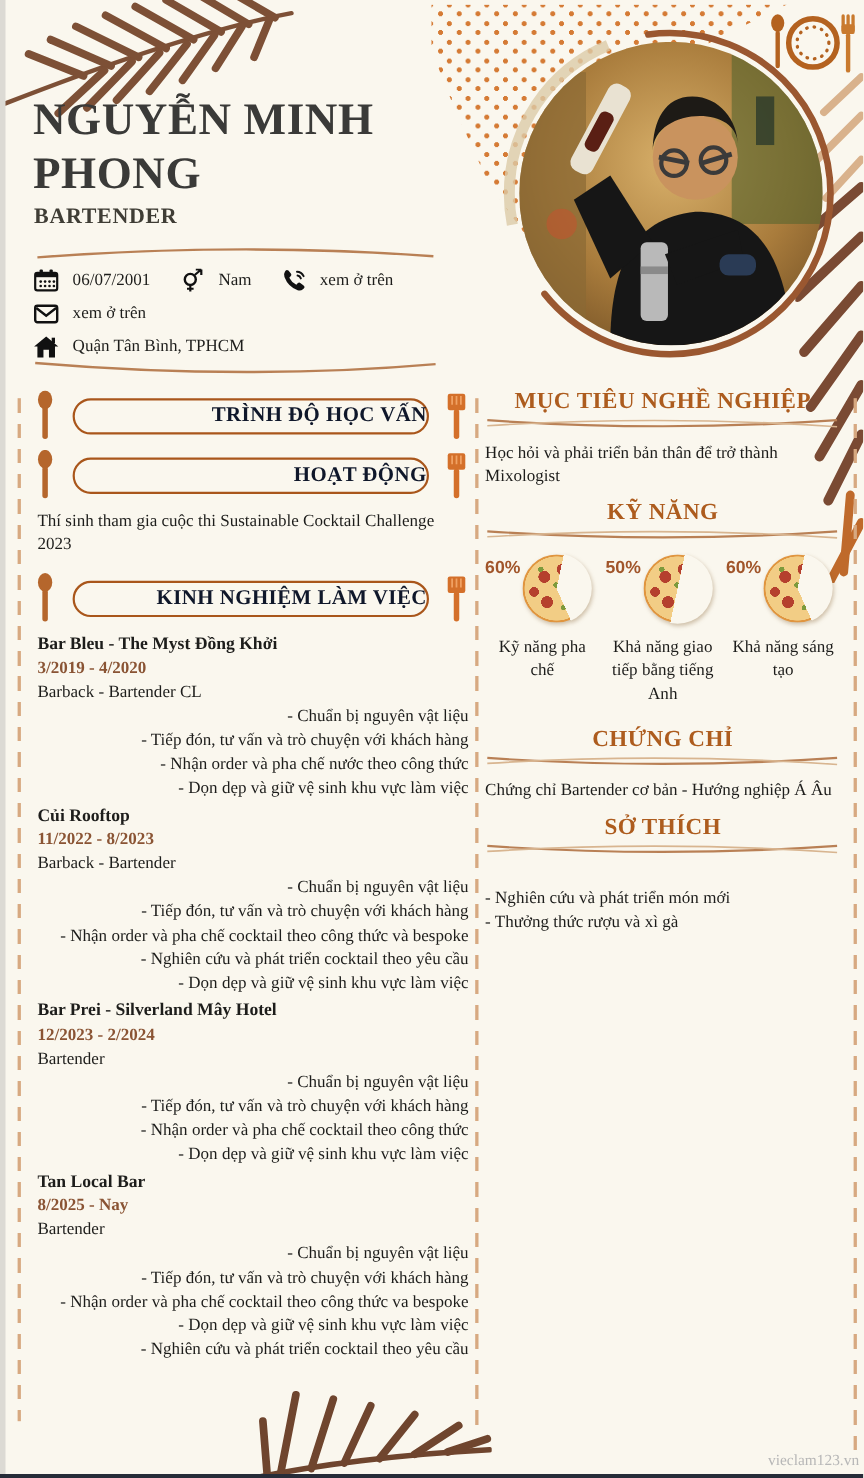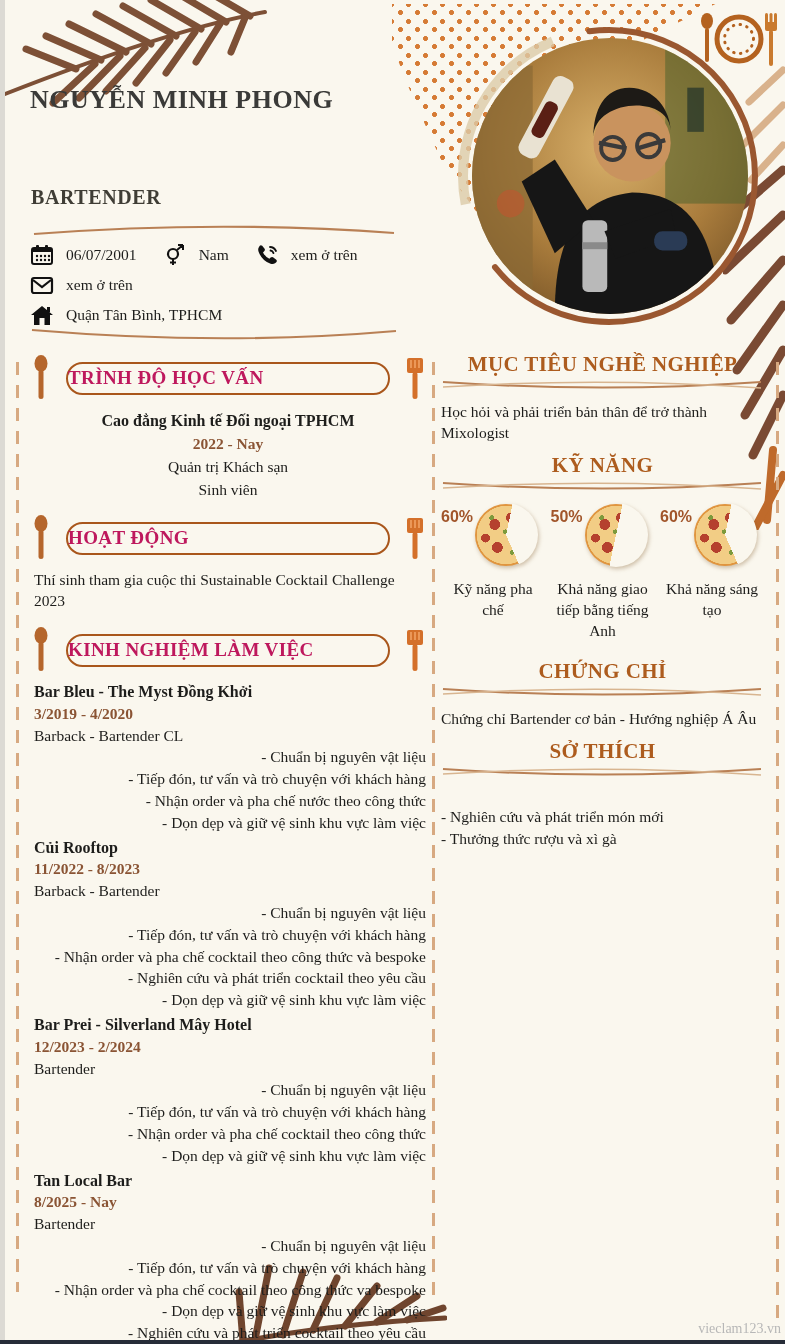--- a/index.html
+++ b/index.html
@@ -17,43 +17,43 @@
     background-size:17px 17px,17px 17px;background-position:0 0,8px 9px;
     clip-path:polygon(0 0,98% 0,62% 26%,40% 58%,30% 100%,16% 72%,6% 40%,0 18%);}
   .leaf{position:absolute;}
   .curve-svg{display:block;}
   .vdash{position:absolute;width:3px;background:repeating-linear-gradient(#d7a981 0 13px,transparent 13px 23px);}
   .vdash-left{left:16px;top:362px;height:930px;}
   .vdash-mid{left:432px;top:362px;height:940px;}
   .vdash-right{left:776px;top:362px;height:958px;}
 
   
-  .name{position:absolute;left:30px;top:84px;width:400px;font-size:26px;font-weight:700;color:#3a3a38;line-height:1.2;letter-spacing:.5px;}
+  .name{position:absolute;left:30px;top:84px;width:400px;font-size:41px;font-weight:700;color:#3a3a38;line-height:1.2;letter-spacing:.5px;}
   .job-title{position:absolute;left:31px;top:186px;font-size:20px;font-weight:700;color:#3f3d35;letter-spacing:.6px;}
   .curve-a{position:absolute;left:30px;top:220px;}
   .curve-b{position:absolute;left:28px;top:326px;}
 
   .contact{position:absolute;left:30px;top:244px;width:400px;font-size:15.5px;}
   .c-row{display:flex;align-items:center;margin-bottom:8px;}
   .c-item{display:flex;align-items:center;margin-right:26px;}
   .c-ic{width:24px;height:22px;margin-right:12px;flex:0 0 auto;}
 
   
   .photo-ring{position:absolute;left:455px;top:22px;width:308px;height:308px;}
   .photo{position:absolute;left:472px;top:38px;width:276px;height:276px;border-radius:50%;overflow:hidden;}
   .corner-icons{position:absolute;right:6px;top:8px;width:80px;height:64px;}
 
   
   .left-col{position:absolute;left:30px;top:355px;width:396px;}
   .right-col{position:absolute;left:441px;top:352px;width:323px;}
 
   
   .lsec-header{display:flex;align-items:center;margin-bottom:8px;}
-  .pill{flex:1;margin:0 14px;border:2.5px solid #a9561b;border-radius:20px;text-align:left;
-    font-size:19px;font-weight:700;color:#be185d;padding:3px 0 4px;letter-spacing:.4px;}
+  .pill{flex:1;margin:0 14px;border:2.5px solid #a9561b;border-radius:20px;text-align:right;
+    font-size:19px;font-weight:700;color:#0f172a;padding:3px 0 4px;letter-spacing:.4px;}
   .hicon{width:22px;height:46px;flex:0 0 auto;}
 
   .edu-block{text-align:center;font-size:15.5px;line-height:23px;margin-bottom:14px;}
   .edu-school{font-weight:700;font-size:16px;}
   .date-brown{color:#8a5434;font-weight:700;}
   .act-text{font-size:15.5px;margin:4px 0 16px 4px;line-height:21px;}
 
   .entry{margin:0 0 3px 4px;font-size:15.5px;line-height:21.8px;}
   .entry .company{font-weight:700;font-size:16px;}
   .entry .bullet{white-space:pre-wrap;text-align:right;}
@@ -284,26 +284,20 @@
       <svg class="hicon" viewBox="0 0 22 46">
         <ellipse cx="11" cy="8.5" rx="6.5" ry="8.5" fill="#b5662c"></ellipse>
           <rect x="8.5" y="15" width="5" height="29" rx="2.5" fill="#b5662c"></rect>
       </svg>
       <div class="pill">TRÌNH ĐỘ HỌC VẤN</div>
       <svg class="hicon" viewBox="0 0 22 46">
         <rect x="3" y="3" width="16" height="15" rx="2" fill="#d4702a"></rect>
         <path d="M7,5 V13 M11,5 V13 M15,5 V13" stroke="#f0a264" stroke-width="1.6"></path>
         <rect x="8.5" y="17" width="5" height="27" rx="2.5" fill="#d4702a"></rect>
       </svg>
-    </div>
-    <div class="edu-block">
-      <div class="edu-school">Cao đẳng Kinh tế Đối ngoại TPHCM</div>
-      <div class="date-brown">2022 - Nay</div>
-      <div>Quản trị Khách sạn</div>
-      <div>Sinh viên</div>
     </div>
 
     <div class="lsec-header">
       <svg class="hicon" viewBox="0 0 22 46">
         <ellipse cx="11" cy="8.5" rx="6.5" ry="8.5" fill="#b5662c"></ellipse>
           <rect x="8.5" y="15" width="5" height="29" rx="2.5" fill="#b5662c"></rect>
       </svg>
       <div class="pill">HOẠT ĐỘNG</div>
       <svg class="hicon" viewBox="0 0 22 46">
         <rect x="3" y="3" width="16" height="15" rx="2" fill="#d4702a"></rect>

